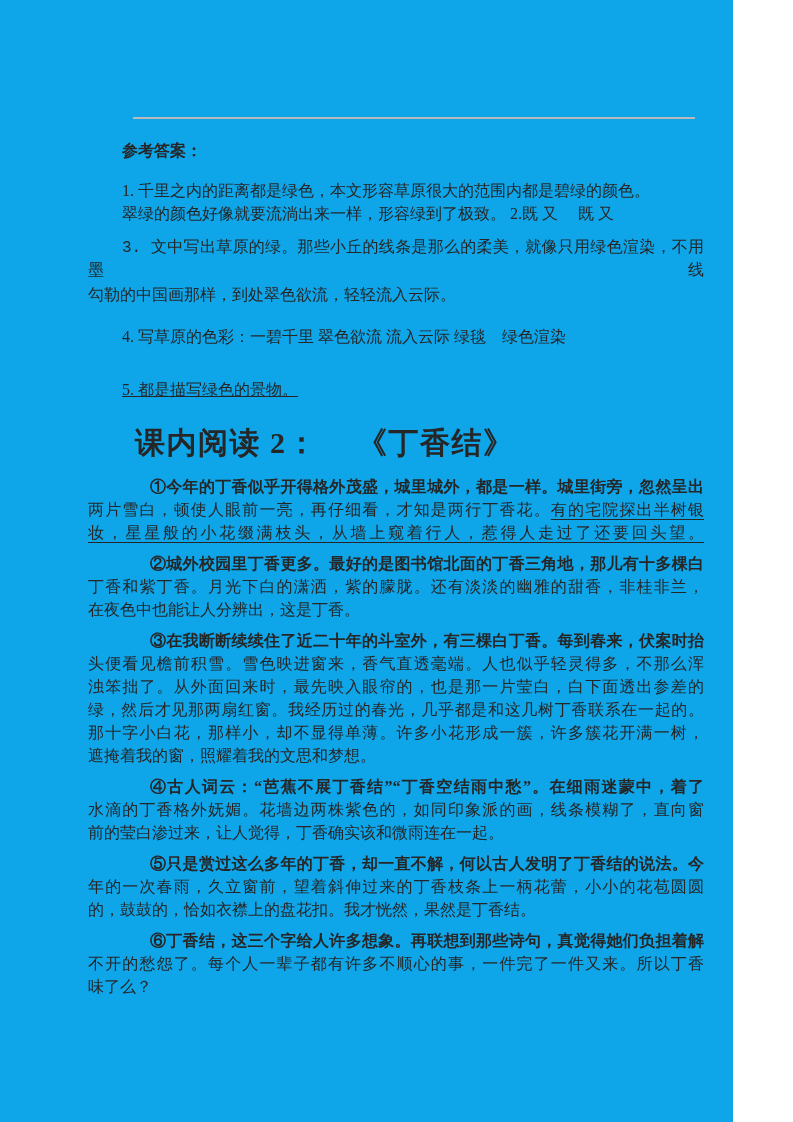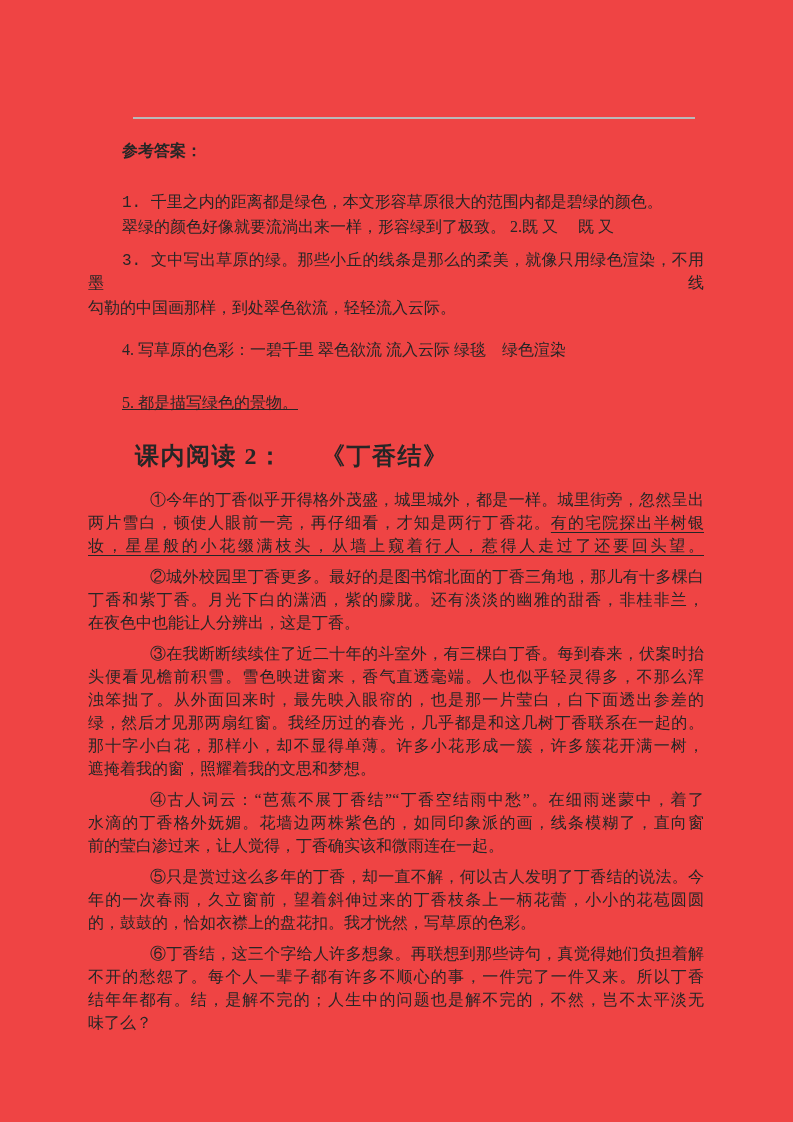--- a/index.html
+++ b/index.html
@@ -1,20 +1,20 @@
 <!DOCTYPE html>
 <html><head>
 <meta charset="utf-8">
 <style>
   html, body { margin: 0; padding: 0; }
   .page {
     position: relative;
-    width: 793px;
+    width: 733px;
     height: 1122px;
-    background: #ef4444;
+    background: #0ea5e9;
     overflow: hidden;
     font-family: "Liberation Serif", "DejaVu Serif", serif;
     color: #262626;
   }
   .content {
     position: absolute;
     left: 88px;
     top: 0;
     width: 616px;
   }
@@ -32,32 +32,32 @@
     font-weight: 700;
     font-size: 16px;
     line-height: 23px;
   }
   .ans-line {
     font-size: 16px;
     line-height: 23px;
     text-align: justify;
   }
   .ind-a { text-indent: 34px; }
-  .ind-p { text-indent: 62px; }
+  .ind-p { text-indent: 62px; font-weight: bold; }
   .j { text-align-last: justify; }
-  .mt-item1 { margin-top: 30px; font-family: Liberation Mono, monospace; }
+  .mt-item1 { margin-top: 17px; }
   .mt-item2 { }
   .mt-item3 { margin-top: 12px; font-family: Liberation Mono, monospace; }
   .mt-item4 { margin-top: 19px; }
   .mt-item5 { margin-top: 30px; text-decoration: underline; }
   .reading-title {
     margin-top: 29px;
     padding-left: 47px;
     font-weight: 700;
-    font-size: 24px;
+    font-size: 30px;
     line-height: 26px;
     letter-spacing: 1.5px;
     font-family: "Liberation Serif", "DejaVu Serif", serif;
   }
   .reading-title .book { margin-left: 30px; }
   .passage { margin-top: 19px; }
   .para { margin: 0 0 8px 0; }
   .line {
     font-size: 16px;
     line-height: 23px;
@@ -120,25 +120,24 @@
 
       <div class="para">
         <div class="line ind-p j">④古人词云：“芭蕉不展丁香结”“丁香空结雨中愁”。在细雨迷蒙中，着了</div>
         <div class="line j">水滴的丁香格外妩媚。花墙边两株紫色的，如同印象派的画，线条模糊了，直向窗</div>
         <div class="line">前的莹白渗过来，让人觉得，丁香确实该和微雨连在一起。</div>
       </div>
 
       <div class="para">
         <div class="line ind-p j">⑤只是赏过这么多年的丁香，却一直不解，何以古人发明了丁香结的说法。今</div>
         <div class="line j">年的一次春雨，久立窗前，望着斜伸过来的丁香枝条上一柄花蕾，小小的花苞圆圆</div>
-        <div class="line">的，鼓鼓的，恰如衣襟上的盘花扣。我才恍然，写草原的色彩。</div>
+        <div class="line">的，鼓鼓的，恰如衣襟上的盘花扣。我才恍然，果然是丁香结。</div>
       </div>
 
       <div class="para">
         <div class="line ind-p j">⑥丁香结，这三个字给人许多想象。再联想到那些诗句，真觉得她们负担着解</div>
         <div class="line j">不开的愁怨了。每个人一辈子都有许多不顺心的事，一件完了一件又来。所以丁香</div>
-        <div class="line j">结年年都有。结，是解不完的；人生中的问题也是解不完的，不然，岂不太平淡无</div>
         <div class="line">味了么？</div>
       </div>
 
     </div>
   </div>
 </div>
 
 </body></html>

